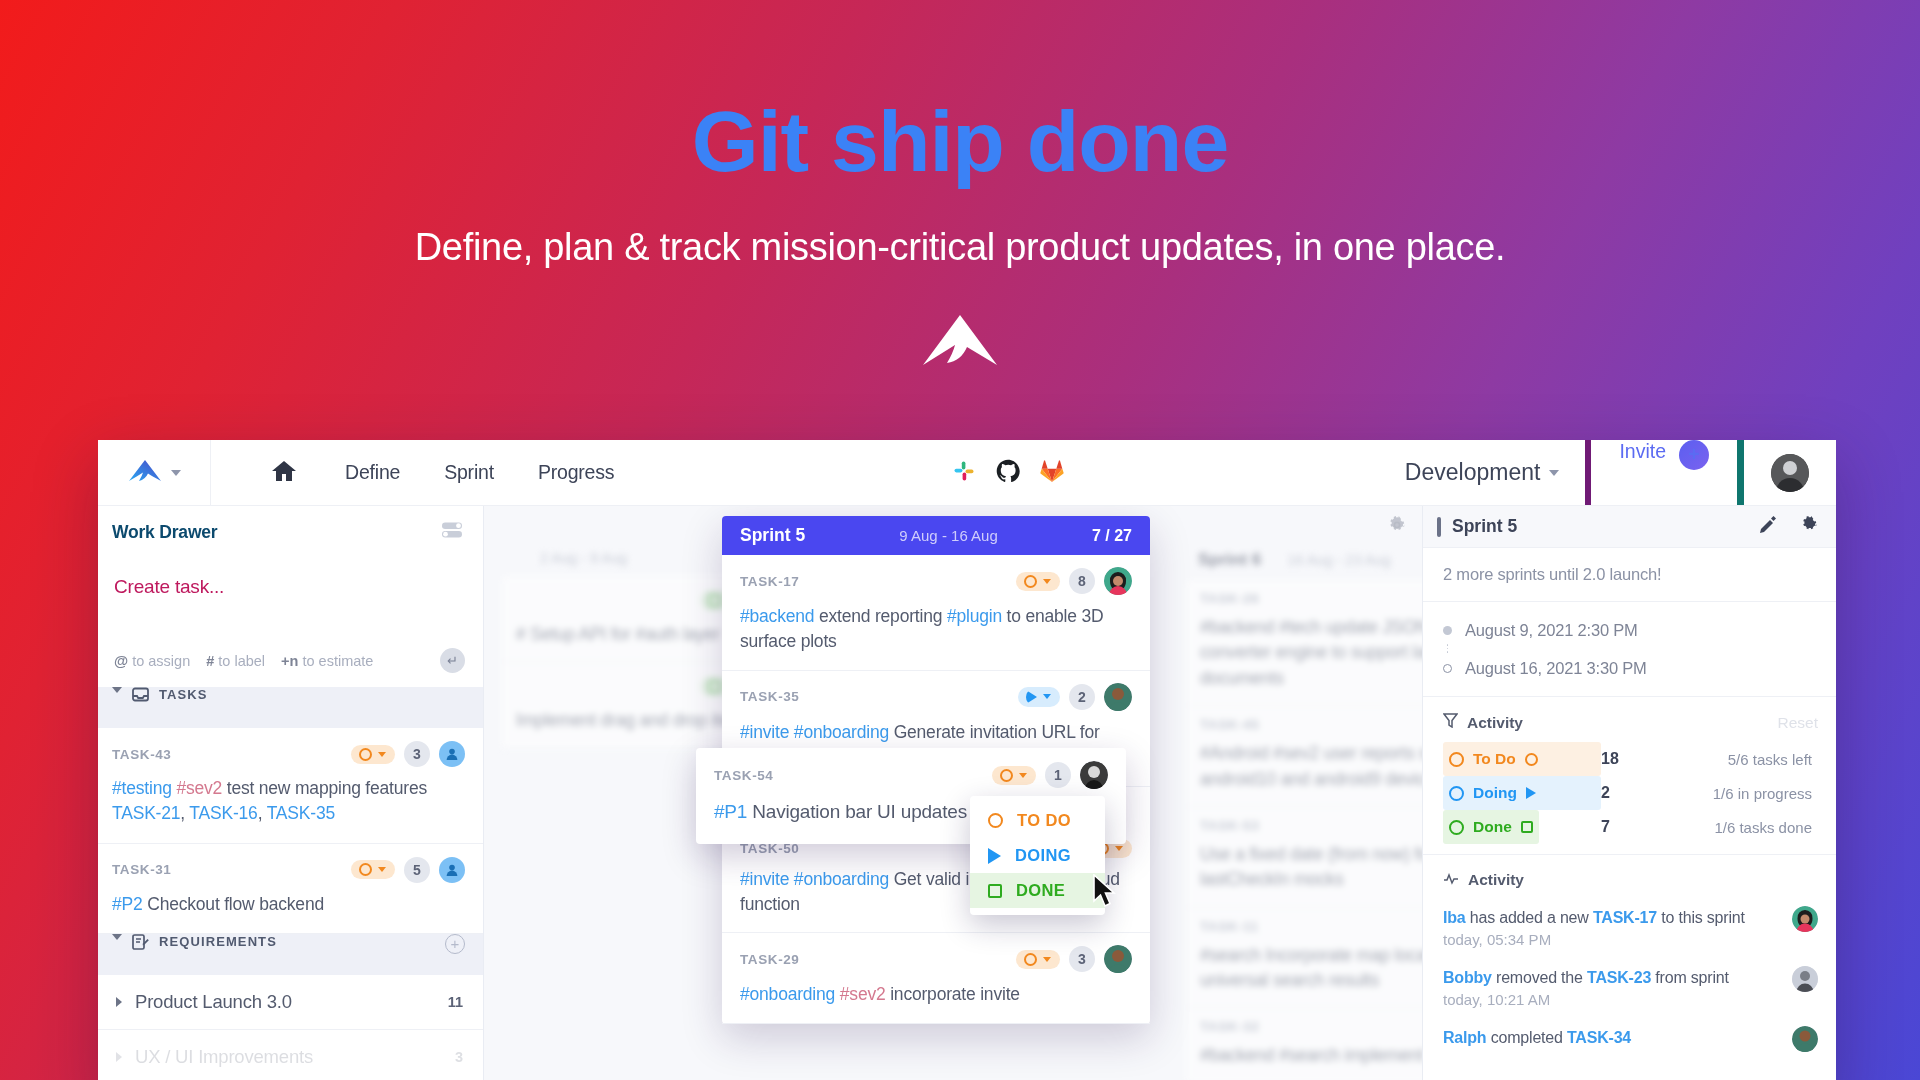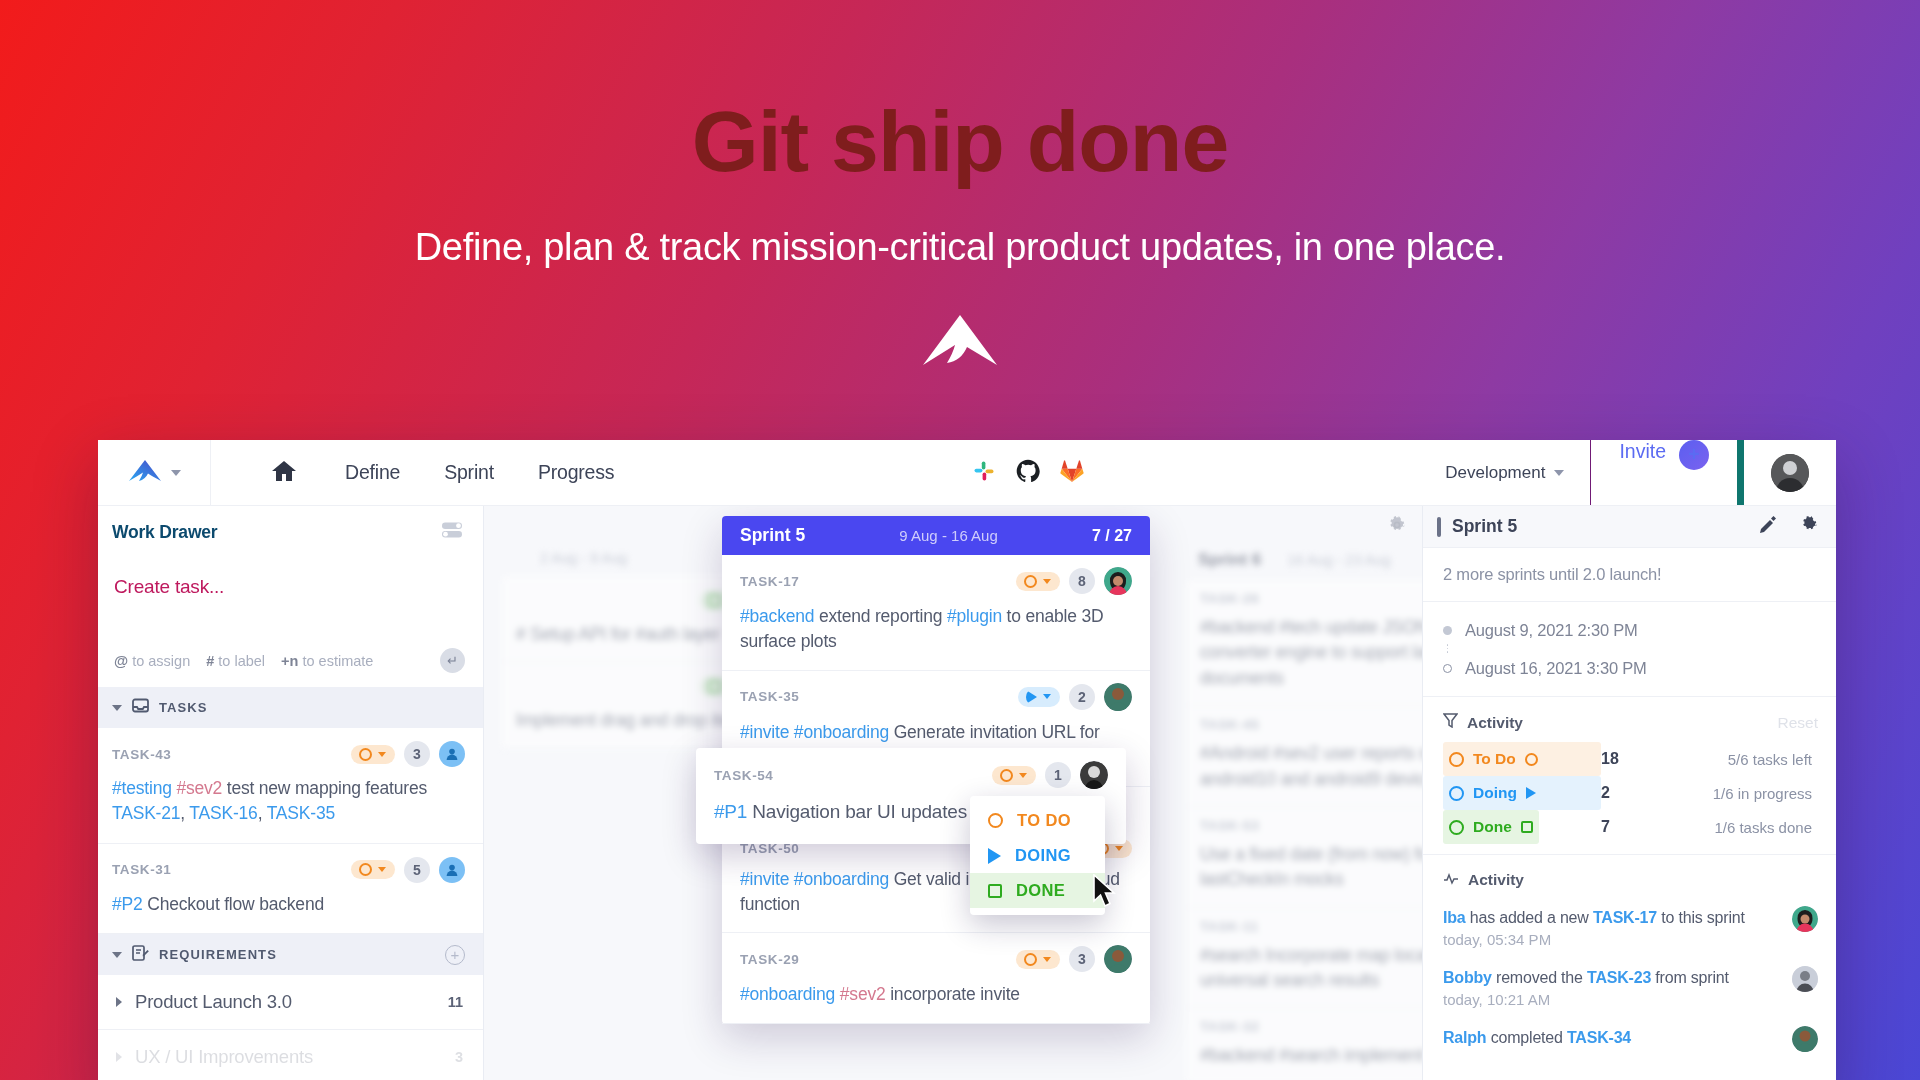--- a/index.html
+++ b/index.html
@@ -7,21 +7,21 @@
   body {
     font-family: "Liberation Sans", sans-serif;
     background: linear-gradient(118deg, #f21b1b 0%, #e02233 16%, #c62757 35%, #a92f7e 53%, #8e3aa3 68%, #7040bf 82%, #4a47d5 100%);
     position: relative;
   }
 
   
   .hero { position: absolute; top: 0; left: 0; width: 1920px; height: 440px; text-align: center; }
   .hero h1 {
     margin-top: 98px;
-    font-size: 86px; font-weight: 700; color: #7f1d1d; letter-spacing: -1px; line-height: 1;
+    font-size: 86px; font-weight: 700; color: #3b82f6; letter-spacing: -1px; line-height: 1;
     font-family: "Liberation Sans", sans-serif;
   }
   .hero h2 {
     margin-top: 42px; font-size: 38px; font-weight: 400; color: #fff; letter-spacing: -0.3px;
   }
   .hero-mark { margin-top: 44px; display: inline-block; }
 
   
   .app {
     position: absolute; left: 98px; top: 440px; width: 1738px; height: 660px;
@@ -31,21 +31,21 @@
 
   
   .nav { height: 66px; display: flex; align-items: stretch; background: #fff; border-bottom: 1px solid #eef0f5; flex: 0 0 66px; }
   .nav-logo { width: 113px; display: flex; align-items: center; justify-content: center; gap: 9px; border-right: 1px solid #eef0f5; }
   .nav-caret { width: 0; height: 0; border-left: 5px solid transparent; border-right: 5px solid transparent; border-top: 6px solid #8e95ab; }
   .nav-left { display: flex; align-items: center; gap: 0; padding-left: 34px; }
   .nav-home { padding: 0 26px; display: flex; align-items: center; }
   .nav-item { font-size: 19.5px; color: #3d4458; padding: 0 22px; cursor: pointer; letter-spacing: -0.2px; }
   .nav-mid { flex: 1; display: flex; align-items: center; justify-content: center; gap: 20px; }
   .nav-right { display: flex; align-items: stretch; }
-  .nav-project { display: flex; align-items: center; gap: 9px; padding: 0 26px; font-size: 17px; color: #3d4458; border-right: 1px solid #701a75; }
+  .nav-project { display: flex; align-items: center; gap: 9px; padding: 0 26px; font-size: 23px; color: #3d4458; border-right: 6px solid #701a75; }
   .nav-invite { display: flex; align-items: flex-start; gap: 13px; padding: 0 28px; border-right: 7px solid #0f766e; }
   .nav-invite span { font-size: 19.5px; color: #5b6bf2; }
   .plus-badge {
     width: 30px; height: 30px; border-radius: 50%;
     background: linear-gradient(135deg,#5b5ff0,#7a62ef);
     color: #fff; font-size: 21px; line-height: 28px; text-align: center; font-weight: 700;
   }
   .nav-avatar-wrap { display: flex; align-items: center; padding: 0 27px; }
   .avatar { border-radius: 50%; background: #d7dae3; display: inline-block; overflow: hidden; position: relative; }
 
@@ -55,21 +55,21 @@
   
   .drawer { width: 386px; flex: 0 0 386px; background: #fff; border-right: 1px solid #e9ecf3; display: flex; flex-direction: column; }
   .drawer-head { height: 52px; display: flex; align-items: center; justify-content: space-between; padding: 0 20px 0 14px; }
   .drawer-title { font-size: 17.5px; font-weight: 700; color: #0c4a6e; letter-spacing: -0.2px; }
   .create-box { padding: 18px 16px 0; }
   .create-input { font-size: 19px; color: #be185d; letter-spacing: -0.2px; }
   .hint-row { display: flex; align-items: center; justify-content: space-between; padding: 50px 18px 14px 16px; }
   .hints { font-size: 14.5px; color: #a8aebe; display: flex; gap: 16px; }
   .hints b { color: #7e8496; font-weight: 700; }
   .enter-btn { width: 25px; height: 25px; border-radius: 50%; background: #d9dde6; color: #7b8296; font-size: 13px; text-align: center; line-height: 25px; }
-  .sect-head { background: #eef0f7; height: 41px; display: flex; align-items: center; gap: 10px; padding: 0 18px 0 14px; }
+  .sect-head { background: #eef0f7; height: 41px; display: flex; gap: 10px; padding: 0 18px 0 14px; }
   .sect-head .tri { width: 0; height: 0; border-left: 5px solid transparent; border-right: 5px solid transparent; border-top: 6px solid #6d7487; }
   .sect-label { font-size: 13px; font-weight: 700; letter-spacing: 1.1px; color: #515a70; }
   .sect-spacer { flex: 1; }
   .plus-circle { width: 20px; height: 20px; border-radius: 50%; border: 1.4px solid #b4bacb; color: #b4bacb; font-size: 15px; line-height: 17px; text-align: center; }
   .task { padding: 13px 18px 16px 14px; border-bottom: 1px solid #eef0f5; }
   .task-top { display: flex; align-items: center; gap: 9px; }
   .task-id { font-size: 13.5px; font-weight: 700; letter-spacing: .6px; color: #9aa1b2; flex: 1; }
   .pill { display: inline-flex; align-items: center; gap: 6px; border-radius: 11px; padding: 3px 9px 3px 8px; }
   .pill.todo { background: #fde7cf; }
   .pill.doing { background: #d7ecfd; }

